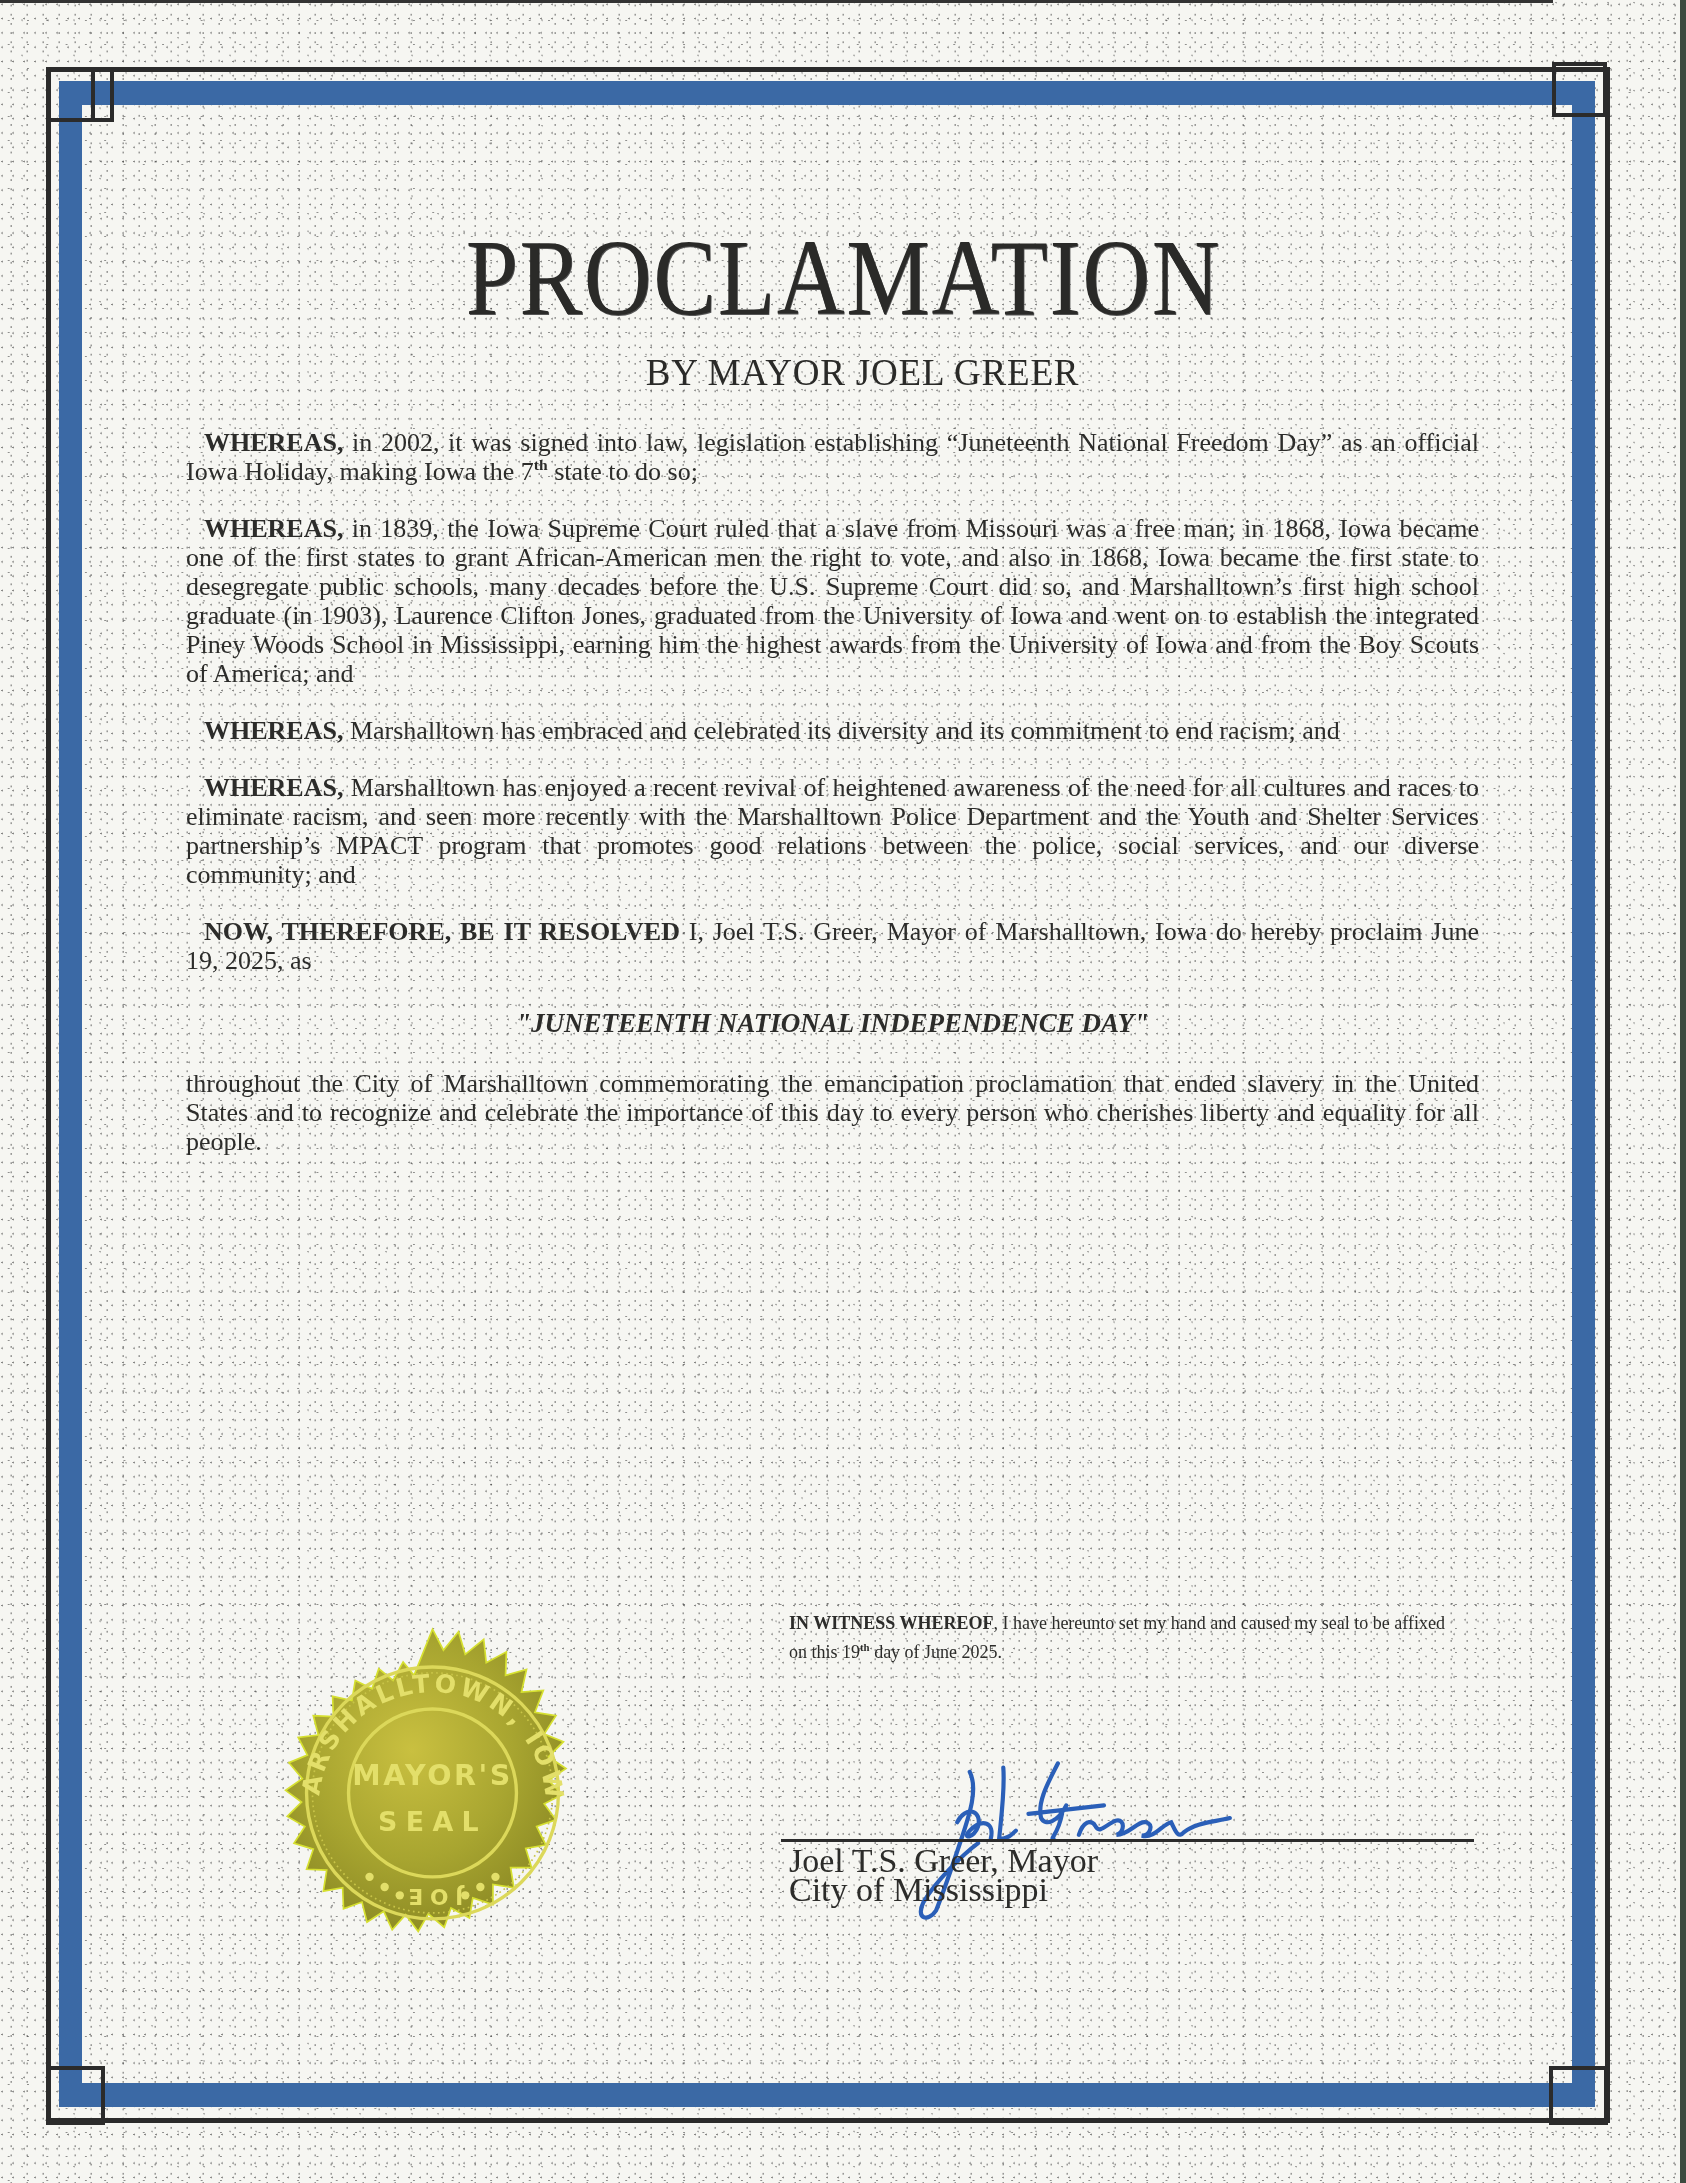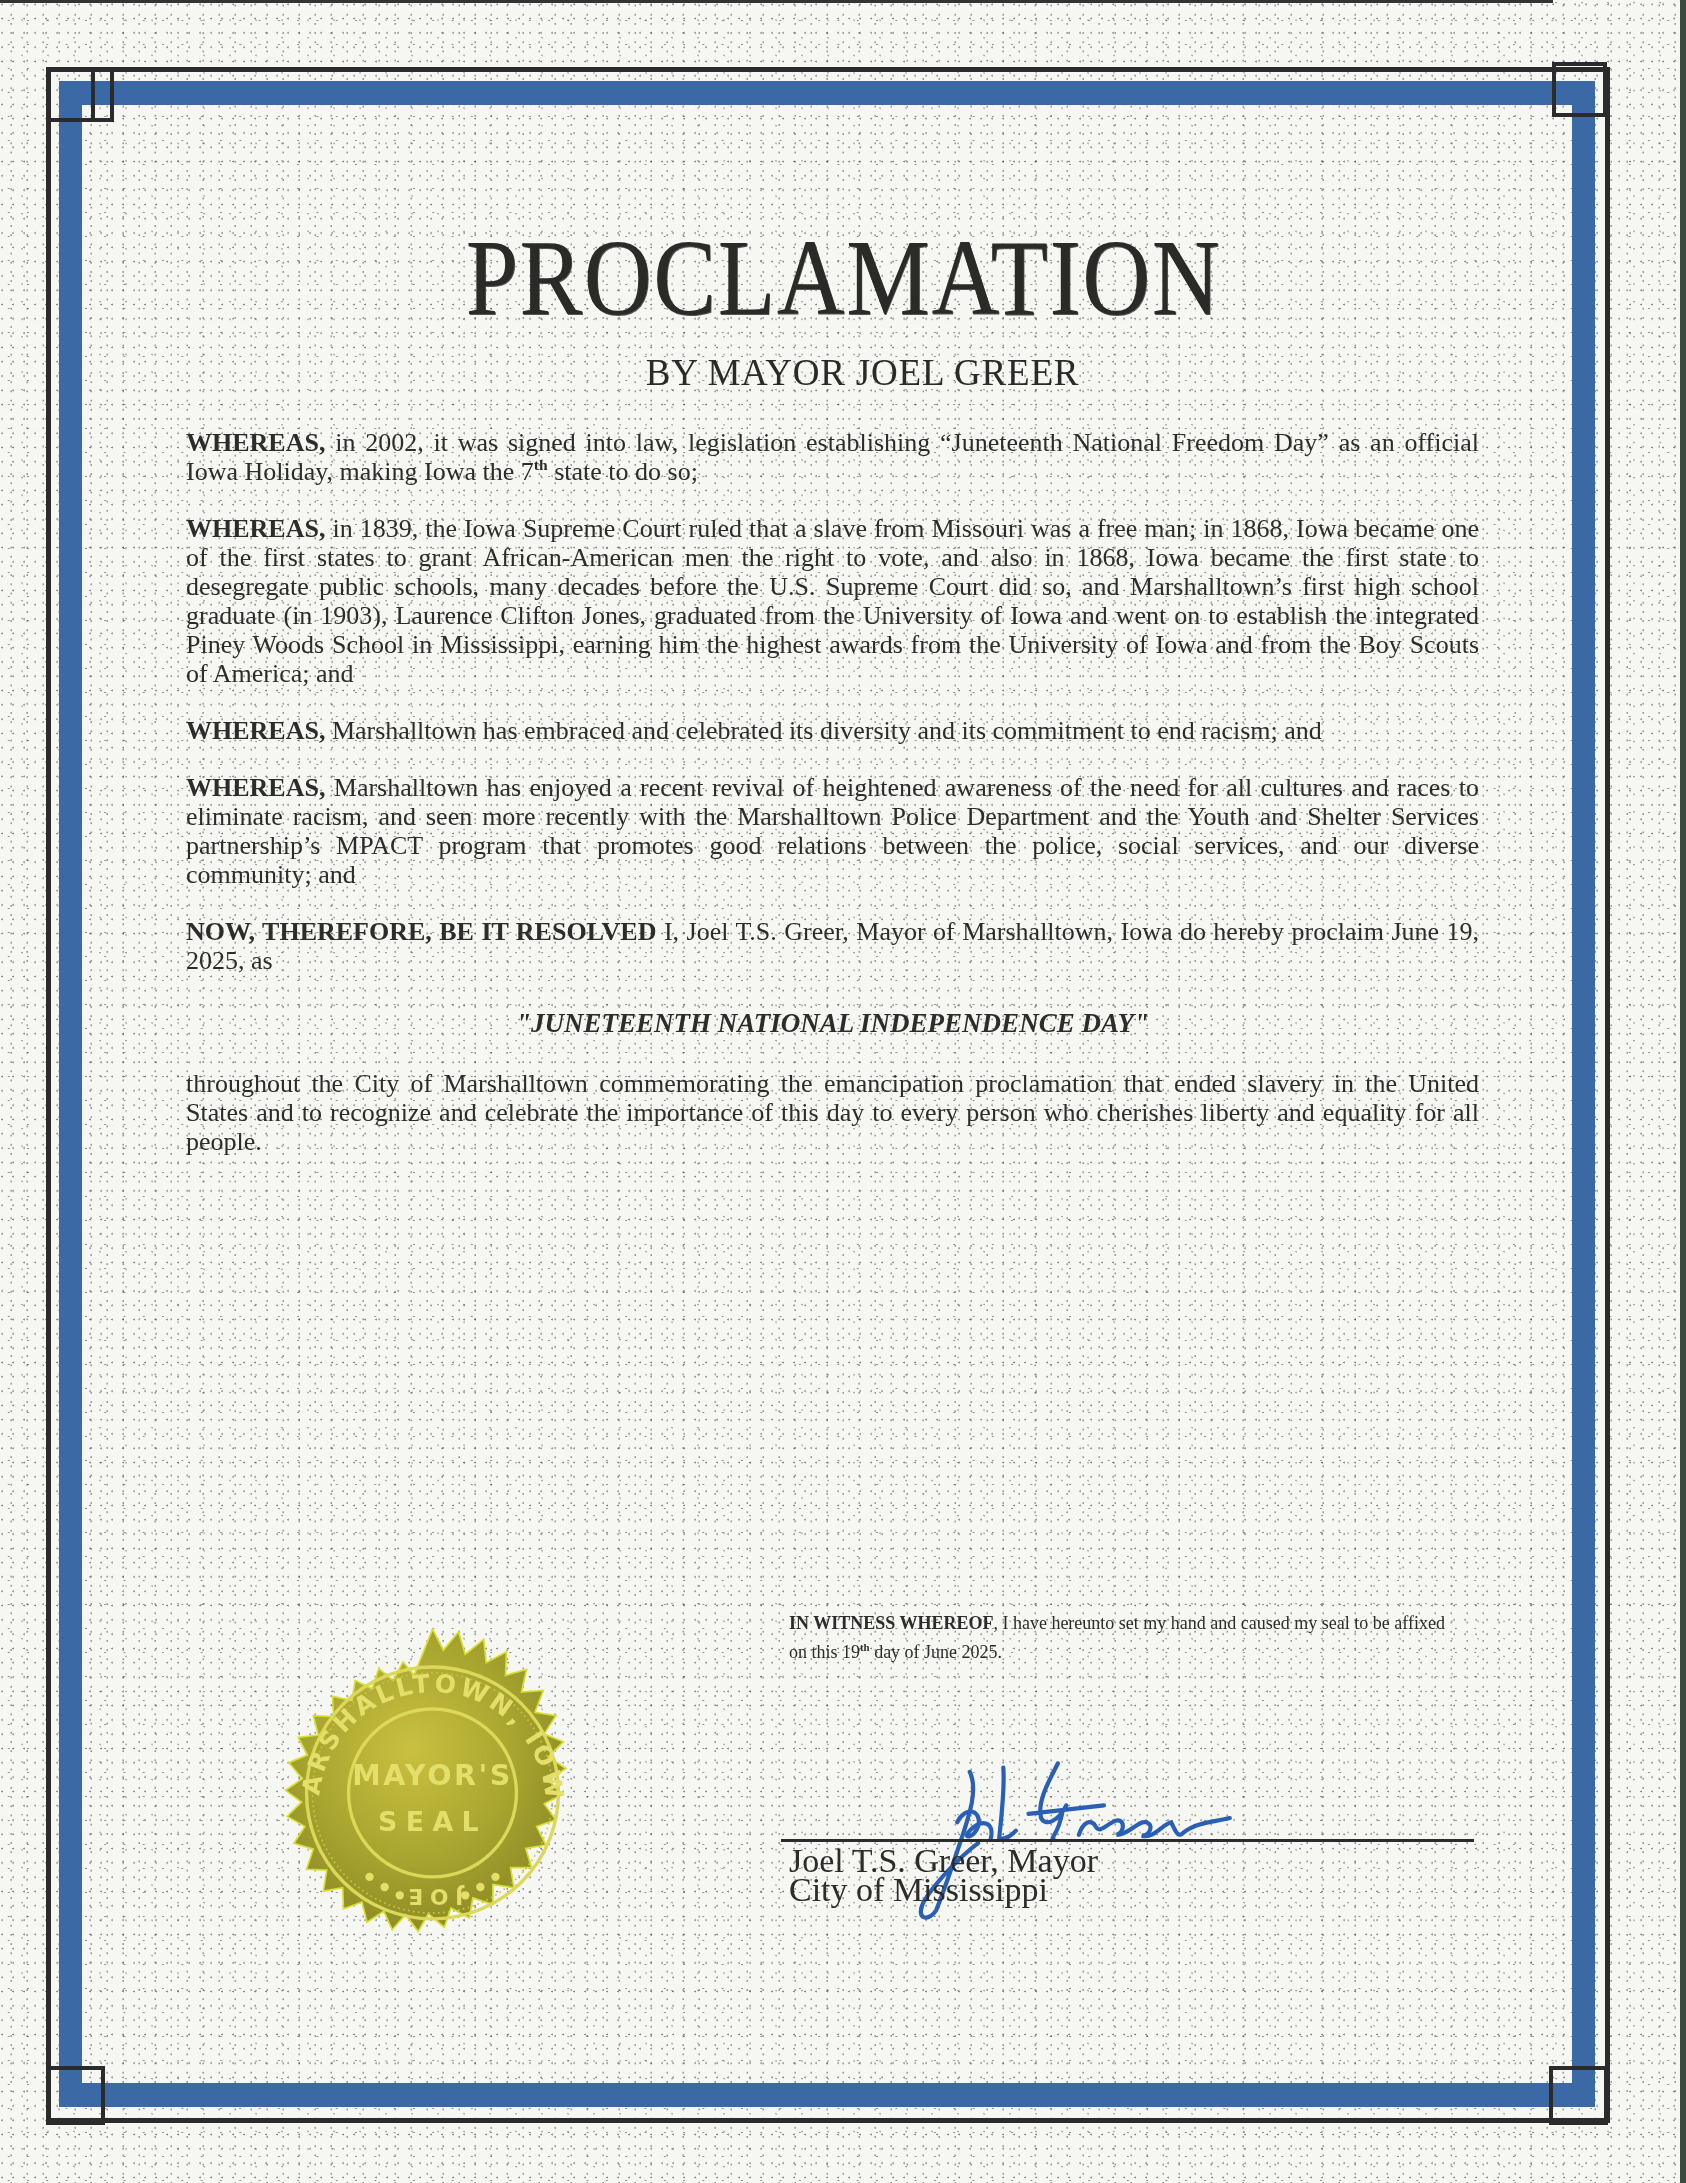--- a/index.html
+++ b/index.html
@@ -37,21 +37,21 @@
   .subtitle {
     position: absolute; left: 0; width: 1647px; top: 351px; text-align: center;
     font-size: 37px; letter-spacing: 0.8px; color: #2a2a28; margin-left: 39px;
   }
 
   .body {
     position: absolute; left: 186px; width: 1293px; top: 428px;
     font-size: 26px; line-height: 29px; text-align: justify;
   }
   .body p { margin: 0 0 28px 0; }
-  .body b { font-weight: bold; }
+  .body b { font-weight: bold; margin-left: 18px; }
   sup { font-size: 60%; line-height: 0; vertical-align: super; font-weight: bold; }
 
   .day-title {
     text-align: center; font-weight: bold; font-style: italic; font-size: 27px;
     margin: 34px 0 31px 0 !important;
   }
 
   .witness {
     position: absolute; left: 789px; width: 672px; top: 1609px;
     font-size: 18px; line-height: 29px;

